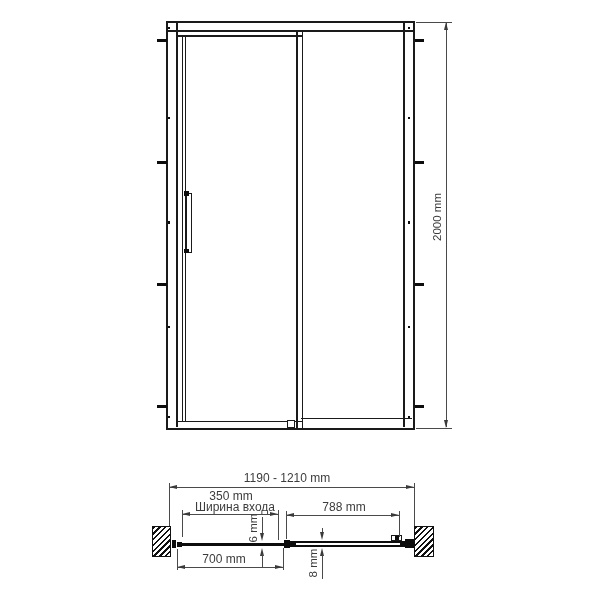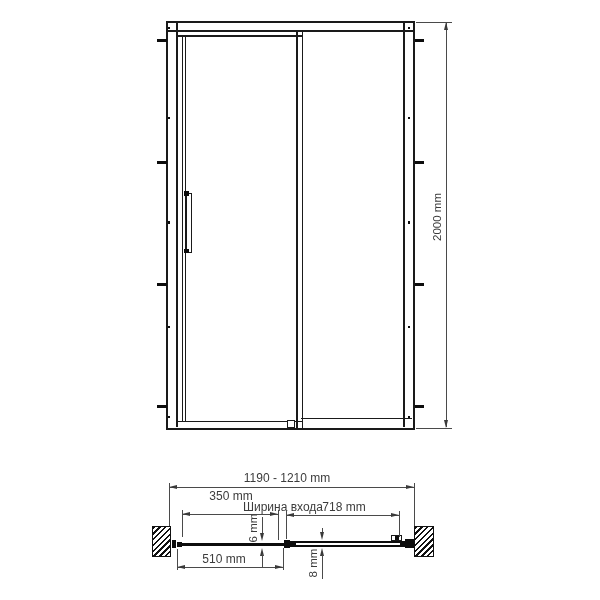--- a/index.html
+++ b/index.html
@@ -116,39 +116,39 @@
       <div class="dim-label" style="left:287px; top:479px;">1190 - 1210 mm</div>
       <div class="dl" style="left:169px; top:487px; width:245px; height:1px;"></div>
       <div class="ar a-left" style="left:169px; top:485px;"></div>
       <div class="ar a-right" style="left:405.5px; top:485px;"></div>
       <div class="dl" style="left:169px; top:483px; width:1px; height:43px;"></div>
       <div class="dl" style="left:413.5px; top:483px; width:1px; height:43px;"></div>
     </div>
 
     <div>
       <div class="dim-label" style="left:231px; top:497px;">350 mm</div>
-      <div class="dim-label" style="left:235px; top:507.5px;margin-left:48px;">Ширина входа</div>
+      <div class="dim-label" style="left:235px; top:507.5px;">Ширина входа</div>
       <div class="dl" style="left:182px; top:513.5px; width:96px; height:1px;"></div>
       <div class="ar a-left" style="left:182px; top:511.5px;"></div>
       <div class="ar a-right" style="left:269.5px; top:511.5px;"></div>
       <div class="dl" style="left:182px; top:510px; width:1px; height:27px;"></div>
       <div class="dl" style="left:277.5px; top:510px; width:1px; height:30px;"></div>
     </div>
 
     <div>
-      <div class="dim-label" style="left:344px; top:508px;">718 mm</div>
+      <div class="dim-label" style="left:344px; top:508px;">788 mm</div>
       <div class="dl" style="left:286px; top:514.5px; width:113px; height:1px;"></div>
       <div class="ar a-left" style="left:286px; top:512.5px;"></div>
       <div class="ar a-right" style="left:390.5px; top:512.5px;"></div>
       <div class="dl" style="left:286px; top:511px; width:1px; height:28px;"></div>
       <div class="dl" style="left:398.5px; top:511px; width:1px; height:26px;"></div>
     </div>
 
     <div>
-      <div class="dim-label" style="left:224px; top:560px;">510 mm</div>
+      <div class="dim-label" style="left:224px; top:560px;">700 mm</div>
       <div class="dl" style="left:177px; top:566.5px; width:106px; height:1px;"></div>
       <div class="ar a-left" style="left:177px; top:564.5px;"></div>
       <div class="ar a-right" style="left:274.5px; top:564.5px;"></div>
       <div class="dl" style="left:177px; top:549px; width:1px; height:21px;"></div>
       <div class="dl" style="left:282.5px; top:548px; width:1px; height:22px;"></div>
     </div>
 
     <div>
       <div class="dl" style="left:262px; top:517px; width:1px; height:17px;"></div>
       <div class="ar a-down" style="left:260px; top:533px;"></div>

